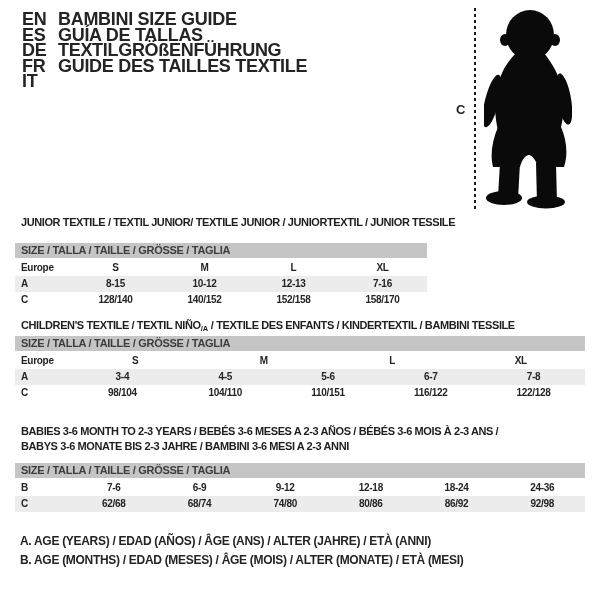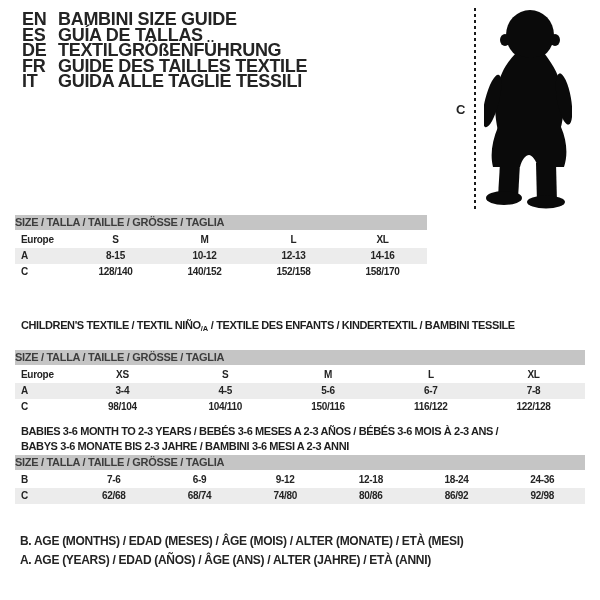--- a/index.html
+++ b/index.html
@@ -21,27 +21,27 @@
   .baby-svg{position:absolute;left:484px;top:9px}
 
   
   .section{position:absolute}
   #section-0{left:15px;top:215px;width:412px}
   #section-1{left:15px;top:318px;width:570px}
   #section-2{left:15px;top:424px;width:570px}
   .section-title{padding-left:6px;font-size:11px;line-height:14.5px;letter-spacing:-0.4px;
     white-space:nowrap;color:#1e1e1e}
   #section-0 .section-title{margin-bottom:13px}
-  #section-1 .section-title{margin-bottom:14px}
-  #section-2 .section-title{margin-bottom:2px}
+  #section-1 .section-title{}
+  #section-2 .section-title{margin-bottom:10px}
   .sub{font-size:7.5px;letter-spacing:0;vertical-align:-1.5px}
 
   
   .thead{height:15px;line-height:15px;background:#c5c5c5;color:#3d3d3d;
-    font-size:11px;letter-spacing:-0.3px;padding-left:0;margin-bottom:2px}
+    font-size:11px;letter-spacing:-0.3px;padding-left:6px;margin-bottom:2px}
   .trow{display:flex;height:16px;line-height:16px;font-size:10px;letter-spacing:-0.3px}
   .trow.shaded{background:#ececec}
   .tlabel{flex:0 0 50px;padding-left:6px}
   .tcell{flex:1;text-align:center}
 
   
   .legend{position:absolute;left:20px;top:532px}
   .legend-line{font-size:12px;line-height:18.5px;letter-spacing:-0.3px;white-space:nowrap}
 </style>
 </head>
@@ -59,21 +59,20 @@
     <div class="lang-row">
       <span class="lang-code">DE</span>
       <span class="lang-label">TEXTILGRÖßENFÜHRUNG</span>
     </div>
     <div class="lang-row">
       <span class="lang-code">FR</span>
       <span class="lang-label">GUIDE DES TAILLES TEXTILE</span>
     </div>
     <div class="lang-row">
       <span class="lang-code">IT</span>
-      <span class="lang-label">GUIDA ALLE TAGLIE TESSILI</span>
     </div>
   </div>
 
 <div class="height-line"></div>
 <div class="figure-label">C</div>
 <svg class="baby-svg" width="88" height="200" viewBox="0 0 88 200">
   <g fill="#0a0a0a">
     <ellipse cx="46" cy="26" rx="24" ry="25"></ellipse>
     <ellipse cx="21" cy="31" rx="5" ry="6"></ellipse>
     <ellipse cx="71" cy="31" rx="5" ry="6"></ellipse>
@@ -82,72 +81,74 @@
     <ellipse cx="80" cy="90" rx="7" ry="26" transform="rotate(-10 80 90)"></ellipse>
     <path d="M14,118 C8,132 6,146 9,158 L36,158 C38,150 42,146 45,146 C48,146 52,151 54,158 L80,158 C84,146 83,132 77,118 Z"></path>
     <path d="M16,154 L36,154 L34,190 L14,188 Z"></path>
     <path d="M52,154 L72,154 L73,194 L53,194 Z"></path>
     <ellipse cx="20" cy="189" rx="18" ry="7"></ellipse>
     <ellipse cx="62" cy="193" rx="19" ry="6.5"></ellipse>
   </g>
 </svg>
 
 <div class="section" id="section-0">
+    <div class="section-title">
+      <div class="title-line">JUNIOR TEXTILE / TEXTIL JUNIOR/ TEXTILE JUNIOR / JUNIORTEXTIL / JUNIOR TESSILE</div>
+    </div>
     <div class="size-table">
       <div class="thead">SIZE / TALLA / TAILLE / GRÖSSE / TAGLIA</div>
       <div class="trow">
         <span class="tlabel">Europe</span>
         <span class="tcell">S</span>
         <span class="tcell">M</span>
         <span class="tcell">L</span>
         <span class="tcell">XL</span>
       </div>
       <div class="trow shaded">
         <span class="tlabel">A</span>
         <span class="tcell">8-15</span>
         <span class="tcell">10-12</span>
         <span class="tcell">12-13</span>
-        <span class="tcell">14-16</span>
+        <span class="tcell">7-16</span>
       </div>
       <div class="trow">
         <span class="tlabel">C</span>
         <span class="tcell">128/140</span>
         <span class="tcell">140/152</span>
         <span class="tcell">152/158</span>
         <span class="tcell">158/170</span>
       </div>
     </div>
   </div>
 <div class="section" id="section-1">
     <div class="section-title">
       <div class="title-line"><span>CHILDREN'S TEXTILE / TEXTIL NIÑO</span><span class="sub">/A</span><span> / TEXTILE DES ENFANTS / KINDERTEXTIL / BAMBINI TESSILE</span></div>
     </div>
     <div class="size-table">
       <div class="thead">SIZE / TALLA / TAILLE / GRÖSSE / TAGLIA</div>
       <div class="trow">
         <span class="tlabel">Europe</span>
-        <span class="tcell">XS</span>
         <span class="tcell">S</span>
         <span class="tcell">M</span>
         <span class="tcell">L</span>
         <span class="tcell">XL</span>
       </div>
       <div class="trow shaded">
         <span class="tlabel">A</span>
         <span class="tcell">3-4</span>
         <span class="tcell">4-5</span>
         <span class="tcell">5-6</span>
         <span class="tcell">6-7</span>
         <span class="tcell">7-8</span>
       </div>
       <div class="trow">
         <span class="tlabel">C</span>
         <span class="tcell">98/104</span>
         <span class="tcell">104/110</span>
-        <span class="tcell">150/116</span>
+        <span class="tcell">110/151</span>
         <span class="tcell">116/122</span>
         <span class="tcell">122/128</span>
       </div>
     </div>
   </div>
 <div class="section" id="section-2">
     <div class="section-title">
       <div class="title-line">BABIES 3-6 MONTH TO 2-3 YEARS / BEBÉS 3-6 MESES A 2-3 AÑOS / BÉBÉS 3-6 MOIS À 2-3 ANS /</div>
       <div class="title-line">BABYS 3-6 MONATE BIS 2-3 JAHRE / BAMBINI 3-6 MESI A 2-3 ANNI</div>
     </div>
@@ -168,15 +169,15 @@
         <span class="tcell">68/74</span>
         <span class="tcell">74/80</span>
         <span class="tcell">80/86</span>
         <span class="tcell">86/92</span>
         <span class="tcell">92/98</span>
       </div>
     </div>
   </div>
 
 <div class="legend">
+    <div class="legend-line">A. AGE (YEARS) / EDAD (AÑOS) / ÂGE (ANS) / ALTER (JAHRE) / ETÀ (ANNI)</div>
     <div class="legend-line">B. AGE (MONTHS) / EDAD (MESES) / ÂGE (MOIS) / ALTER (MONATE) / ETÀ (MESI)</div>
-    <div class="legend-line">A. AGE (YEARS) / EDAD (AÑOS) / ÂGE (ANS) / ALTER (JAHRE) / ETÀ (ANNI)</div>
   </div>
 
 </body></html>

